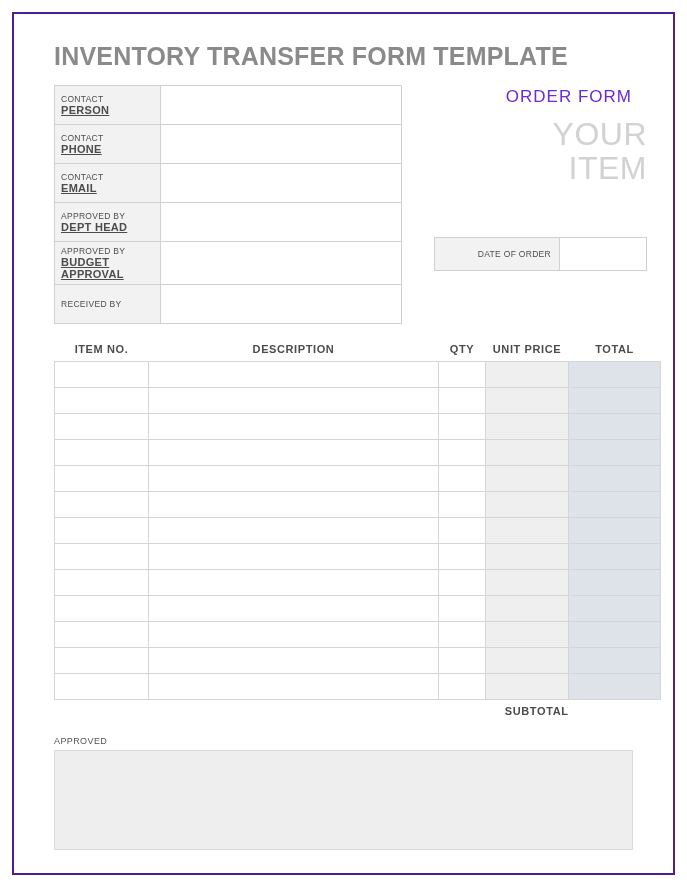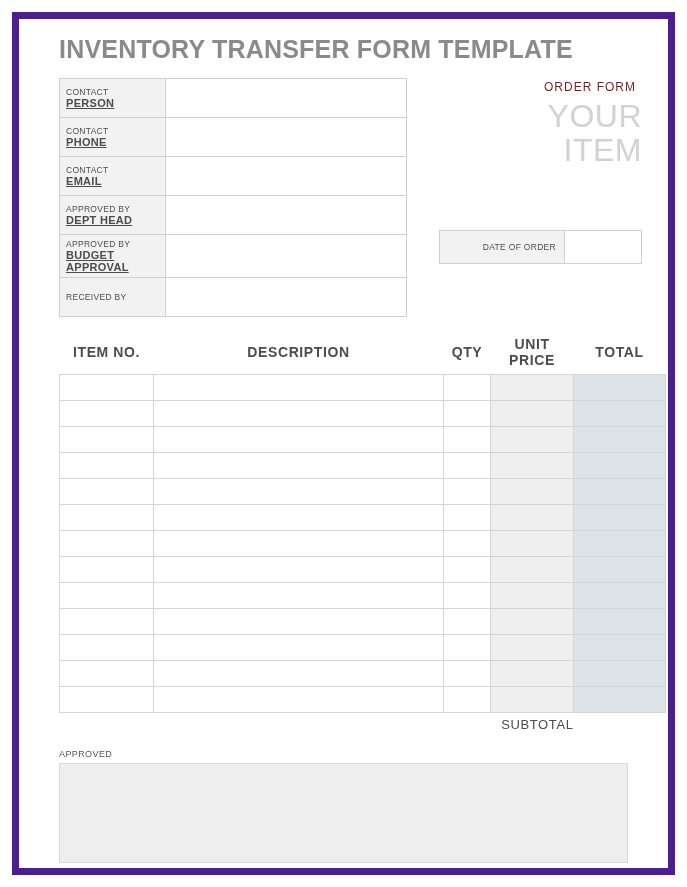--- a/index.html
+++ b/index.html
@@ -19,23 +19,23 @@
     width: 687px;
     height: 887px;
     background: #ffffff;
     box-sizing: border-box;
     padding: 12px;
   }
   .sheet {
     position: relative;
     width: 100%;
     height: 100%;
-    border: 7px solid #4c1d95;
+    border: 2px solid #4c1d95;
     box-sizing: border-box;
-    padding: 8px 26px;
+    padding: 20px 26px;
   }
 
   
   .title {
     font-size: 25px;
     font-weight: bold;
     letter-spacing: 0.2px;
     color: #8a8a8a;
     margin: 8px 0 14px 14px;
     white-space: nowrap;
@@ -84,31 +84,31 @@
     text-decoration: underline;
   }
   td.val {
     background: #ffffff;
   }
   tr.tall td { height: 30px; }
 
   
   .order-form {
     position: absolute;
-    right: 6px;
+    right: 15px;
     top: 2px;
-    font-size: 12px;
-    color: #7f1d1d;
+    font-size: 17px;
+    color: #6d28d9;
     letter-spacing: 1px;
     white-space: nowrap;
   }
   .your-logo {
     position: absolute;
     right: 0;
-    top: 21px;
+    top: 32px;
     font-size: 32px;
     line-height: 34px;
     color: #d2d2d2;
     text-align: right;
     letter-spacing: 0.5px;
   }
   .date-table {
     position: absolute;
     left: 0;
     right: 0;
@@ -138,21 +138,21 @@
   
   .items-wrap {
     margin: 16px 14px 0 14px;
   }
   table.items {
     border-collapse: collapse;
     width: 100%;
     table-layout: fixed;
   }
   table.items th {
-    font-size: 14px;
+    font-size: 11px;
     font-weight: bold;
     letter-spacing: 0.6px;
     color: #4c4c4c;
     text-transform: uppercase;
     padding: 3px 0 6px 0;
     border: none;
     text-align: center;
   }
   table.items td {
     border: 1px solid #d5d5d5;
@@ -171,22 +171,22 @@
   td.cell-unit  { background: #efefef; }
   td.cell-total { background: #dde3e9; }
 
   tr.subtotal-row td {
     border: none;
     background: transparent;
     height: 22px;
   }
   td.subtotal-label {
     text-align: right;
-    font-size: 13px;
-    font-weight: normal;
+    font-size: 11px;
+    font-weight: bold;
     letter-spacing: 0.6px;
     color: #4c4c4c;
     padding-right: 6px;
     text-transform: uppercase;
     margin-top: 32px;
   }
   td.subtotal-value {
     background: #dde3e9;
     border: 1px solid #d5d5d5;
   }

